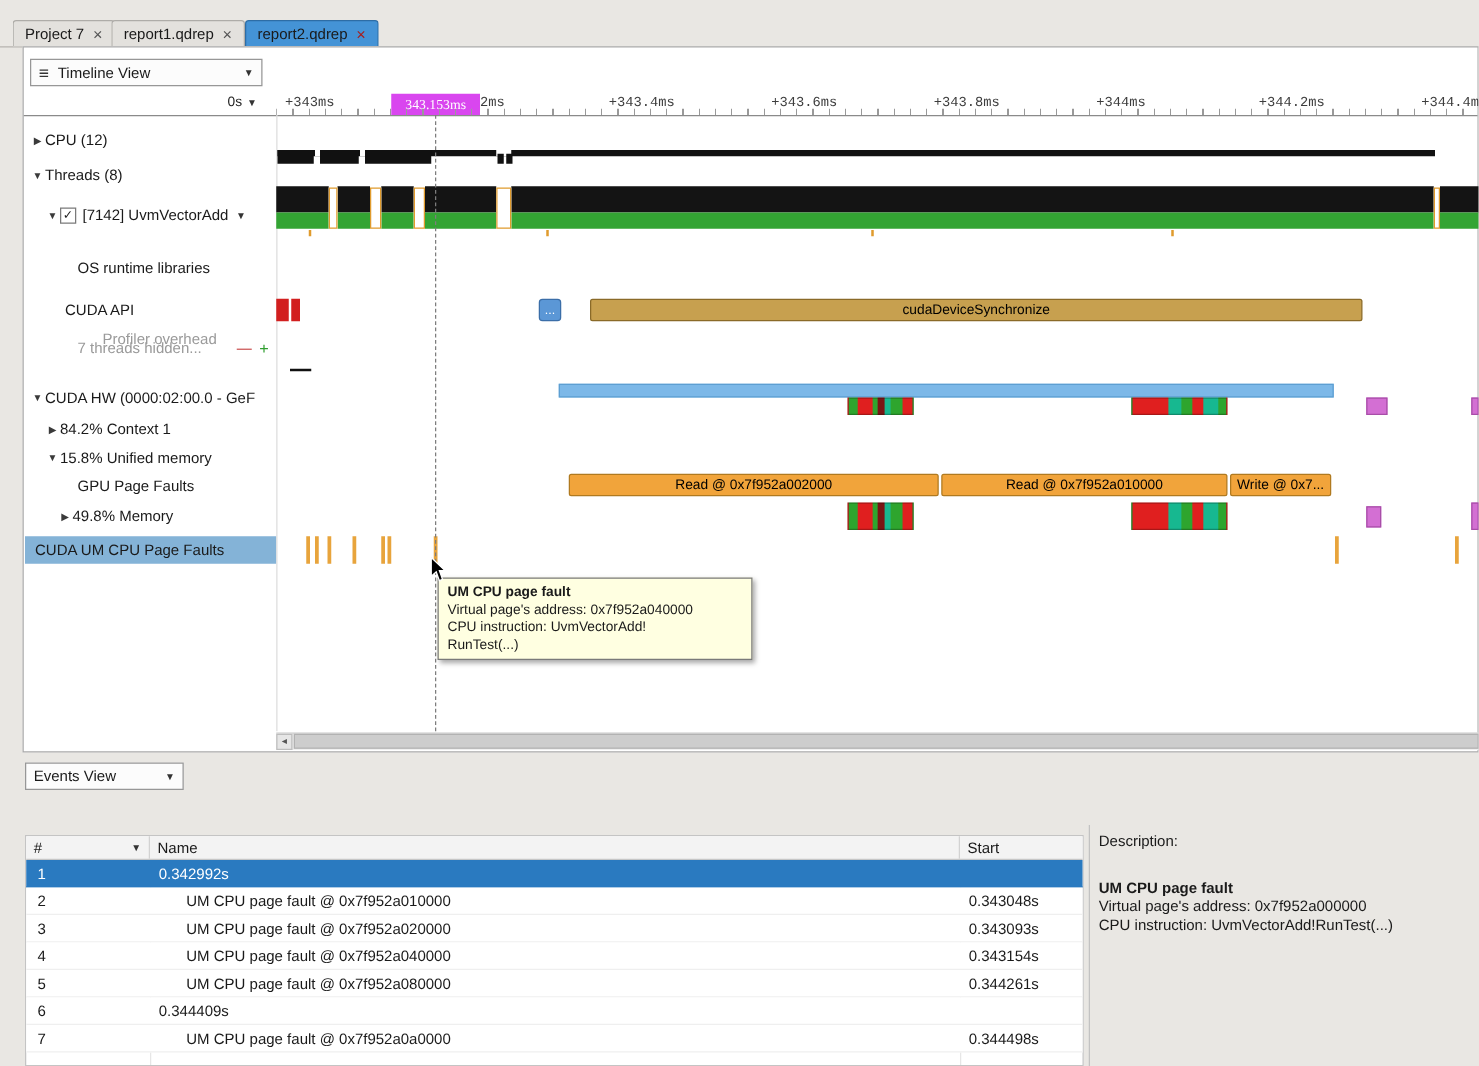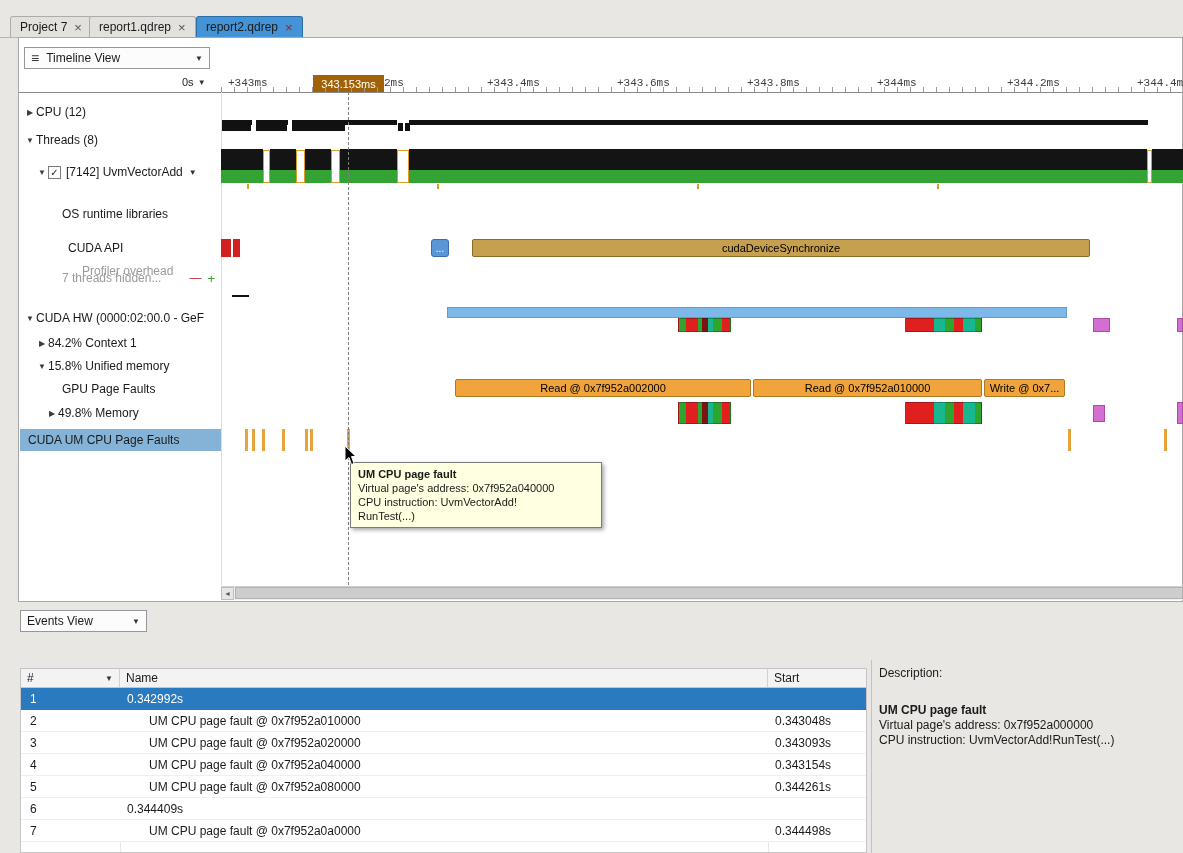--- a/index.html
+++ b/index.html
@@ -16,22 +16,22 @@
   .tab.active .tab-close{color:#a52020;}
   
   .main-panel{position:absolute;left:18px;top:37px;width:1165px;height:565px;background:#fff;
               border:1px solid #a9a9a9;box-sizing:border-box;}
   .combo{position:absolute;display:flex;align-items:center;gap:7px;background:#fcfcfc;
          border:1px solid #979797;box-sizing:border-box;padding:0 6px;}
   .caret{font-size:8px;color:#333;margin-left:auto;}
   .hamb{font-size:14px;color:#333;line-height:1;}
   
   .ruler-label{position:absolute;top:77px;font-size:11px;color:#3d3d3d;white-space:nowrap;font-family:Liberation Mono, monospace;}
-  .marker-box{position:absolute;left:313px;top:75px;width:71px;height:17px;background:#a16207;color:#fff;
-              font-size:11px;display:flex;align-items:center;justify-content:center;}
+  .marker-box{position:absolute;left:313px;top:75px;width:71px;height:17px;background:#d946ef;color:#fff;
+              font-size:11px;display:flex;align-items:center;justify-content:center;font-family:Liberation Serif, serif;}
   .tickstrip{position:absolute;left:221px;top:87px;width:962px;height:5px;
              background:repeating-linear-gradient(90deg,#999 0,#999 1px,transparent 1px,transparent 13px);}
   .ruler-base{position:absolute;left:19px;top:92px;width:1163px;height:0;border-top:1px solid #8a8a8a;}
   .origin-btn{position:absolute;left:182px;top:76px;display:flex;align-items:center;gap:4px;font-size:11px;color:#222;}
   
   .trow{position:absolute;left:20px;width:201px;height:20px;display:flex;align-items:center;box-sizing:border-box;
         white-space:nowrap;overflow:hidden;}
   .arrow{font-size:8px;color:#3a3a3a;width:12px;flex:0 0 12px;text-align:center;}
   .tlabel{white-space:nowrap;}
   .muted{color:#9a9a9a;}
@@ -133,21 +133,21 @@
   <div class="trow" style="top:162px;">
     <span class="arrow" style="margin-left:16px;">▼</span>
     <span class="cb">✓</span>
     <span class="tlabel">[7142] UvmVectorAdd</span>
     <span class="caret" style="margin-left:6px;margin-right:6px;">▼</span>
   </div>
   <div class="trow" style="top:204px;">
     <span class="tlabel" style="margin-left:42px;">OS runtime libraries</span>
   </div>
   <div class="trow" style="top:238px;">
-    <span class="tlabel" style="margin-left:48px;">CUDA API</span>
+    <span class="tlabel" style="margin-left:32px;">CUDA API</span>
   </div>
   <div class="trow" style="top:261px;">
     <span class="tlabel muted" style="margin-left:62px;">Profiler overhead</span>
   </div>
   <div class="trow" style="top:268px;">
     <span class="tlabel muted" style="margin-left:42px;">7 threads hidden...</span>
     <span class="mini-minus">—</span>
     <span class="mini-plus">+</span>
   </div>
   <div class="trow" style="top:308px;">

